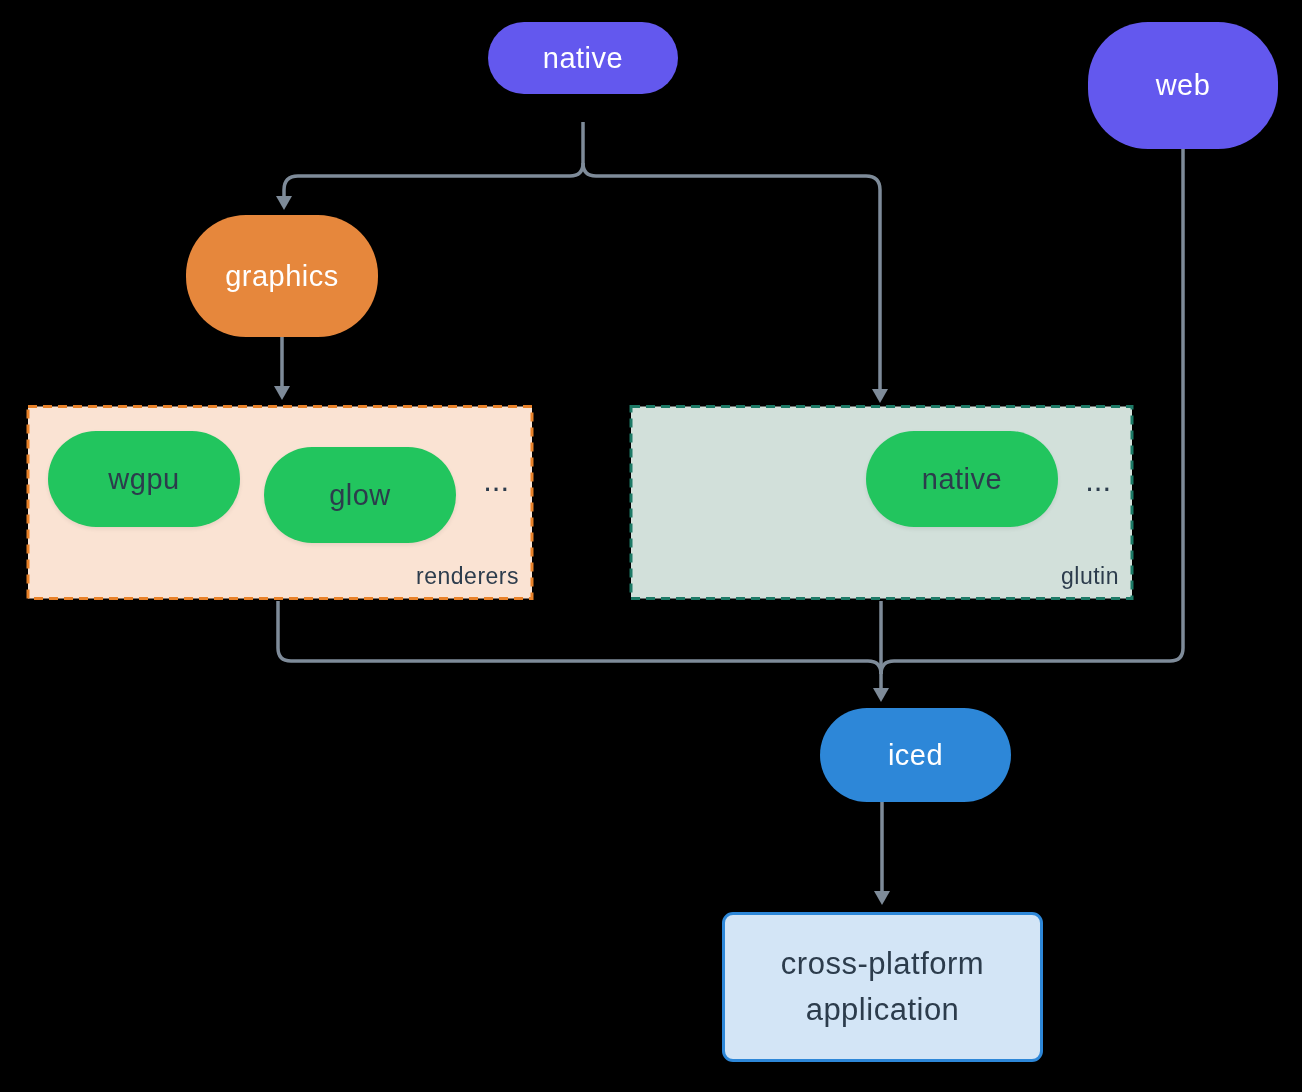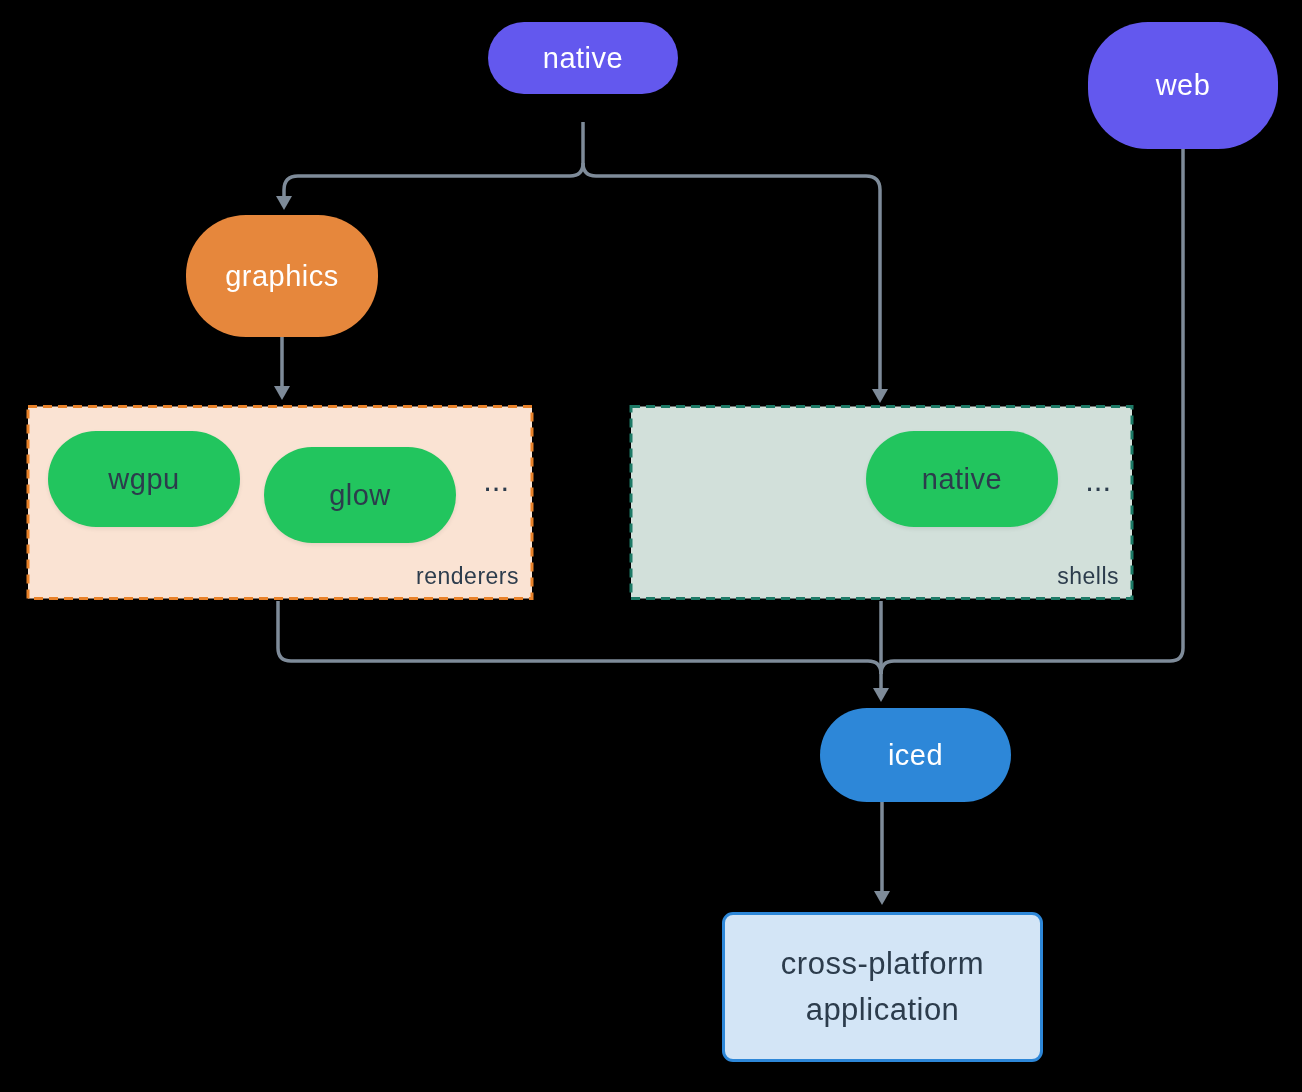--- a/index.html
+++ b/index.html
@@ -105,21 +105,21 @@
     </div>
     <span class="more">...</span>
     <span class="group-label">renderers</span>
   </div>
 
   <div id="group-shells" class="group">
     <div class="pill white item2">
       <span>native</span>
     </div>
     <span class="more">...</span>
-    <span class="group-label">shells</span>
+    <span class="group-label">glutin</span>
   </div>
 
   <div id="node-iced" class="pill iced">
     <span>iced</span>
   </div>
 
   <div id="node-app">
     <span>cross-platform</span>
     <span>application</span>
   </div>

